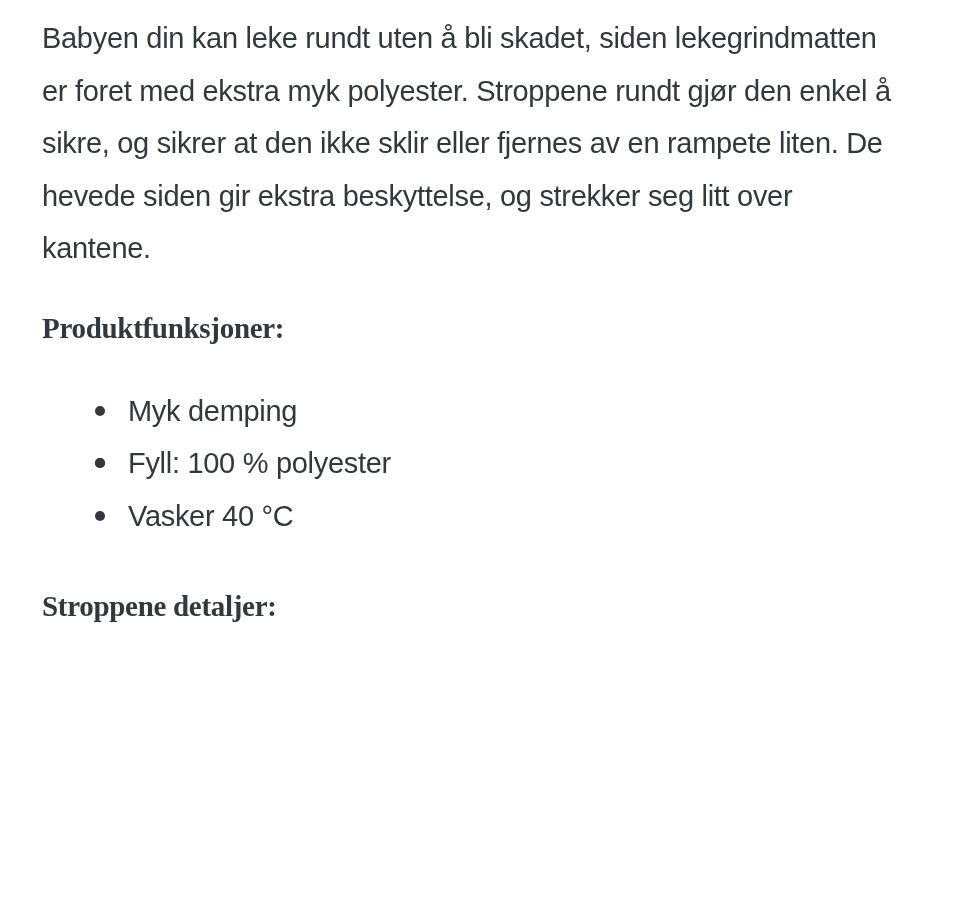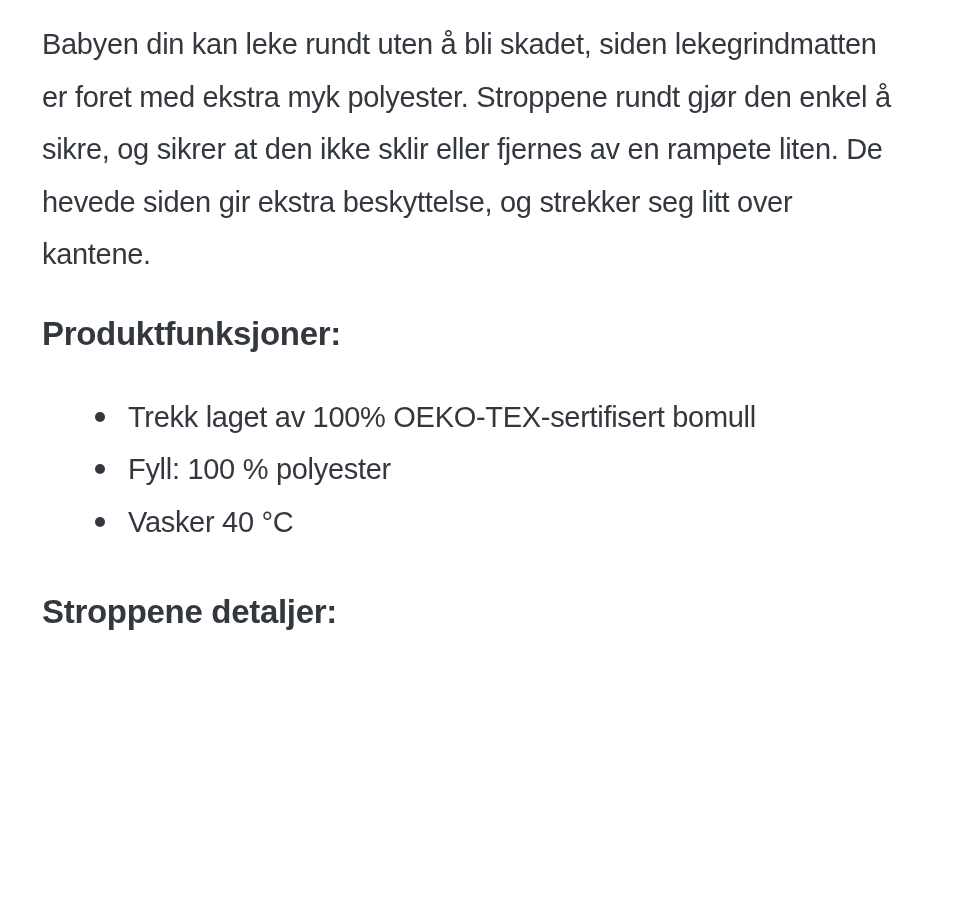--- a/index.html
+++ b/index.html
@@ -9,34 +9,35 @@
   }
   body {
     width: 960px;
     height: 921px;
     box-sizing: border-box;
     font-family: "Liberation Sans", "DejaVu Sans", sans-serif;
     color: #33373e;
     overflow: hidden;
   }
   .content {
-    padding: 18px 54px 0 42px;
+    padding: 12px 54px 0 42px;
   }
   .description {
     font-size: 29px;
     line-height: 52.5px;
     letter-spacing: -0.3px;
     margin: 0 0 27px 0;
   }
   .section-heading {
-    font-size: 33px;
+    font-size: 29px;
     font-weight: 700;
     line-height: 52px;
     letter-spacing: -0.3px;
     margin: 0 0 31px 0;
+    font-family: Liberation Serif, serif;
   }
   ul.bullet-list {
     list-style: none;
     margin: 0 0 38px 0;
     padding: 0;
   }
   ul.bullet-list li {
     position: relative;
     padding-left: 86px;
     font-size: 29px;
@@ -58,21 +59,24 @@
 
 <div class="content">
 
   <p class="description">Babyen din kan leke rundt uten å bli skadet, siden lekegrindmatten er foret med ekstra myk polyester. Stroppene rundt gjør den enkel å sikre, og sikrer at den ikke sklir eller fjernes av en rampete liten. De hevede siden gir ekstra beskyttelse, og strekker seg litt over kantene.</p>
 
   <h3 class="section-heading">Produktfunksjoner:</h3>
 
   <ul class="bullet-list">
     <li>
       <span class="bullet"></span>
-      <span>Trekk laget av 100% OEKO-TEX-sertifisert bomull</span>
+      <span>Myk demping</span>
+    </li>
+    <li>
+      <span class="bullet"></span>
     </li>
     <li>
       <span class="bullet"></span>
       <span>Fyll: 100 % polyester</span>
     </li>
     <li>
       <span class="bullet"></span>
       <span>Vasker 40 °C</span>
     </li>
   </ul>

